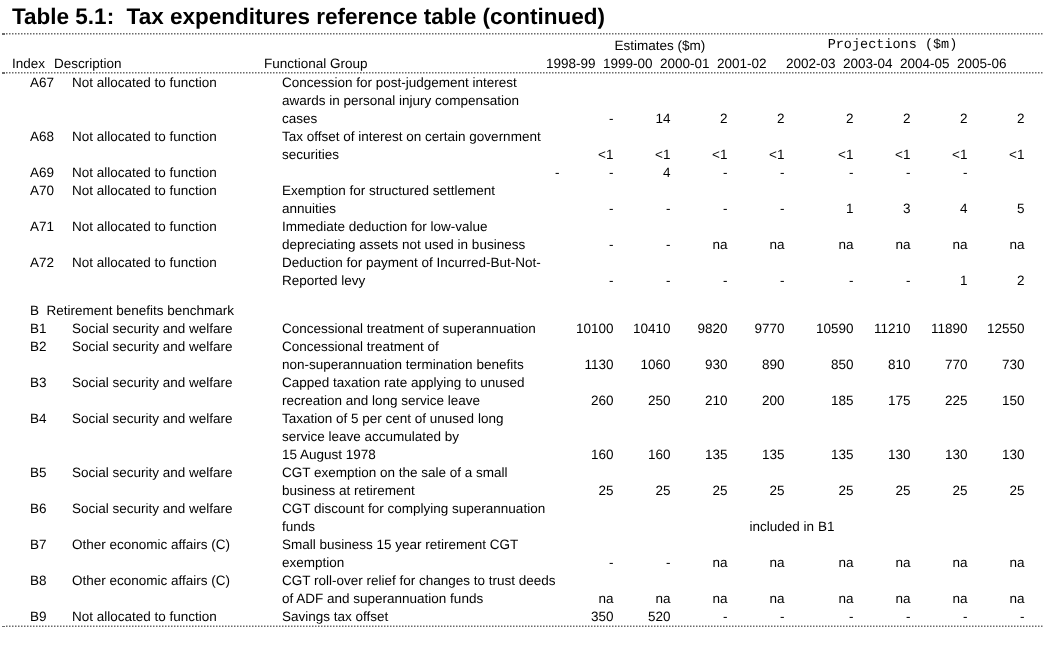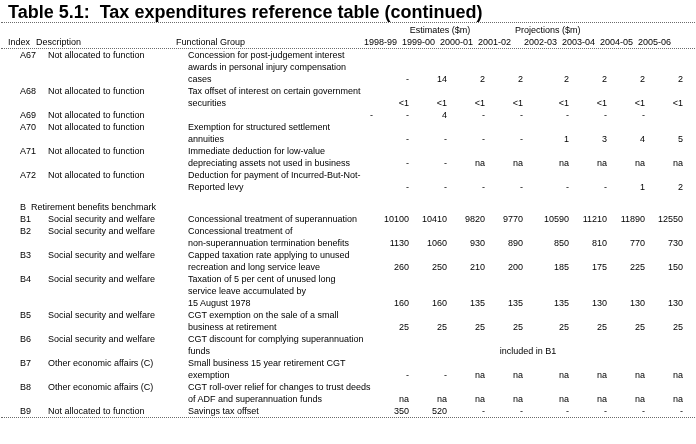--- a/index.html
+++ b/index.html
@@ -5,37 +5,37 @@
   html, body { margin: 0; padding: 0; }
   body {
     width: 696px; height: 444px;
     background: #ffffff; color: #000000;
     font-family: "Liberation Sans", sans-serif;
     font-size: 9px; line-height: 12px;
     overflow: hidden;
   }
   .page { width: 696px; }
   .title {
-    font-size: 18px; font-weight: bold; line-height: 14px;
+    font-size: 15px; font-weight: bold; line-height: 14px;
     padding: 5px 0 3px 8px;
     white-space: pre;
   }
   .rule {
     height: 0;
     border-top: 1px dotted #6a6a6a;
     margin: 0 1px;
   }
   .grid {
     display: grid;
     grid-template-columns: 28px 140px 185px 36px 38px 38px 38px 46px 38px 38px 38px;
     padding-left: 8px;
   }
   .ghead { padding-top: 1px; padding-left: 12px; }
   .ghead .est  { grid-column: 4 / span 4; text-align: center; }
-  .ghead .proj { grid-column: 8 / span 4; text-align: left; }
+  .ghead .proj { grid-column: 8 / span 4; text-align: center; font-family: Liberation Mono, monospace; }
   .yhead .val  { text-align: right; }
   .rows { }
   .row { align-items: end; padding-left: 20px; }
   .c { min-width: 0; }
   .c.idx, .c.grp { align-self: start; }
   .c.desc { align-self: start; white-space: pre; }
   .c.val { text-align: right; }
   .c.note { grid-column: 4 / span 8; text-align: center; align-self: end; }
   .section-row { padding-left: 20px; margin-top: 8px; white-space: pre; }
 </style>

